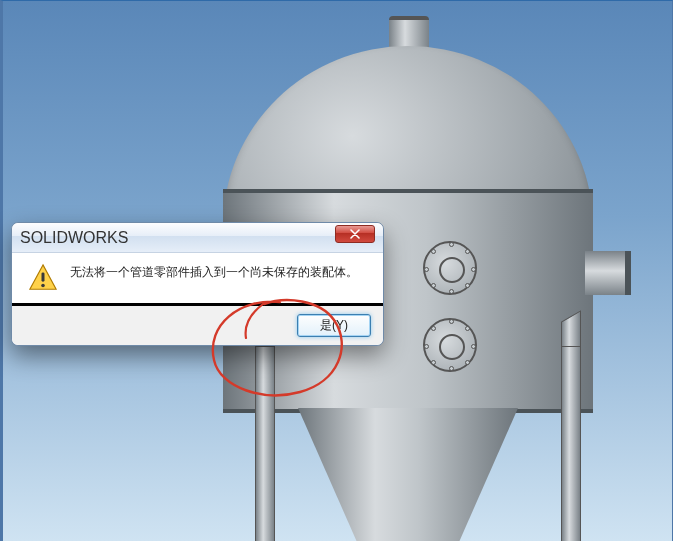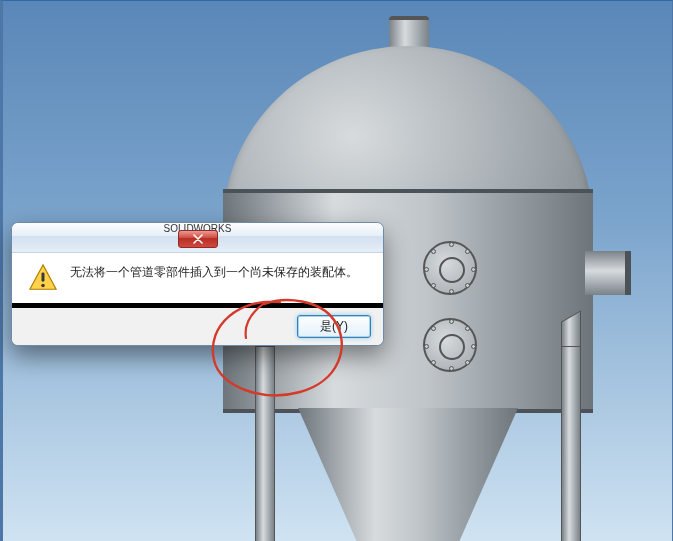--- a/index.html
+++ b/index.html
@@ -123,23 +123,22 @@
   }
   .titlebar {
     height: 30px;
     padding: 0 8px;
     display: flex;
     align-items: center;
     justify-content: space-between;
     background: linear-gradient(#fdfdfe, #e6eef8 45%, #d2e0f0 46%, #e6eef8);
     border-bottom: 1px solid #c6d3e3;
     border-radius: 7px 7px 0 0;
-    font-size: 10px;
+    font-size: 16px;
     color: #333;
-    flex-direction: column;
   }
   .close-btn {
     width: 40px; height: 18px;
     border-radius: 3px;
     background: linear-gradient(#e89a94, #d1493e 45%, #b62f24 46%, #d1493e);
     border: 1px solid #8e2b22;
     display: flex; align-items: center; justify-content: center;
     position: relative; top: -4px;
     cursor: pointer;
   }
@@ -155,21 +154,21 @@
   }
   .warn-icon {
     width: 30px; height: 30px;
     flex: 0 0 30px;
   }
   .msg { line-height: 1.55; }
 
   .button-row {
     height: 42px;
     background: #f1f1f1;
-    border-top: 5px solid #000000;
+    border-top: 3px solid #000000;
     display: flex;
     align-items: center;
     justify-content: flex-end;
     gap: 10px;
     padding: 0 12px;
     border-radius: 0 0 7px 7px;
   }
   .btn {
     min-width: 74px;
     height: 23px;

